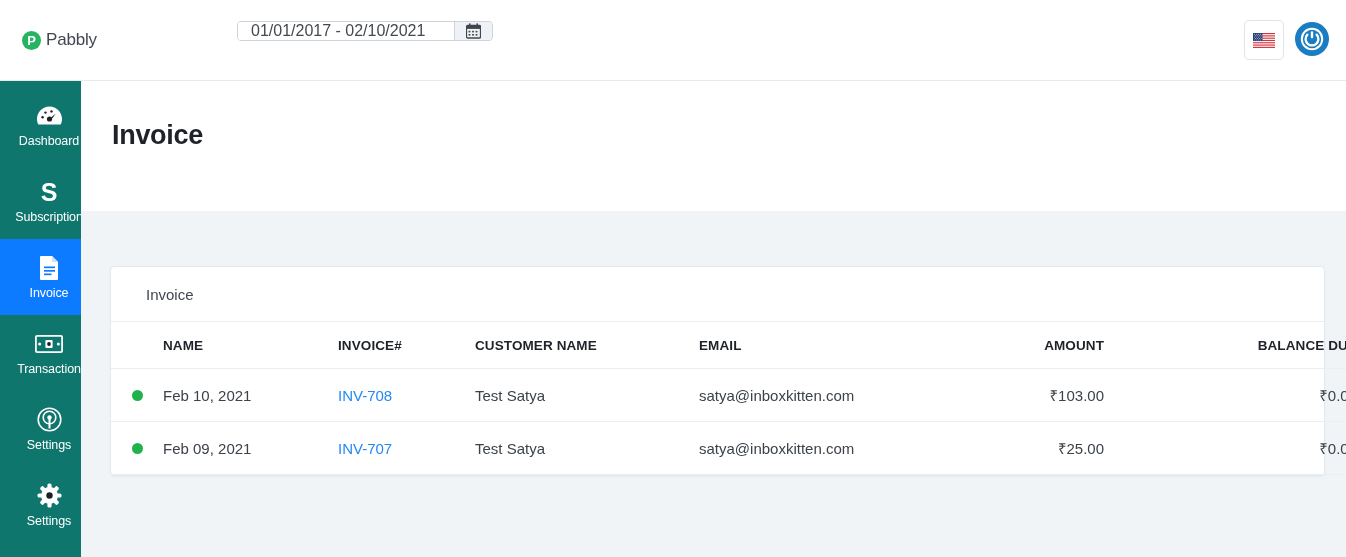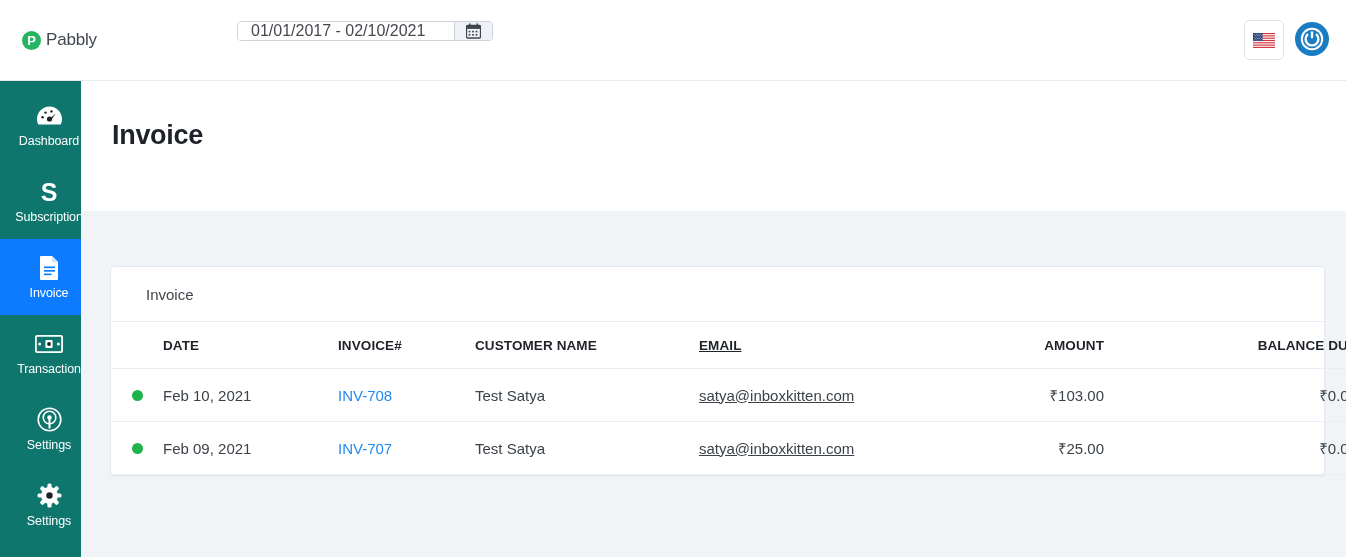--- a/index.html
+++ b/index.html
@@ -227,21 +227,21 @@
     font-size: 15px;
     color: #3c4249;
     padding: 16px 0 16px 0;
     border-bottom: 1px solid #e9eef3;
     text-align: left;
   }
   .col-status { width: 52px; padding-left: 21px !important; }
   .col-date { width: 175px; }
   .col-inv  { width: 137px; }
   .col-cust { width: 224px; }
-  .col-mail { width: 330px; text-decoration: underline; }
+  .col-mail { width: 330px; }
   .col-amt  { width: 160px; text-align: right !important; padding-right: 85px !important; }
   .col-due  { width: 190px; text-align: right !important; padding-right: 22px !important; }
 
   .status-dot {
     display: inline-block;
     width: 11px; height: 11px;
     border-radius: 50%;
     background: #22b24c;
   }
   .inv-link {
@@ -422,21 +422,21 @@
   </div>
 
   <section class="card">
 
     <div class="card-subrow">Invoice</div>
 
     <table class="invoice-table">
       <thead>
         <tr>
           <th class="col-status"></th>
-          <th class="col-date">DATE</th>
+          <th class="col-date">NAME</th>
           <th class="col-inv">INVOICE#</th>
           <th class="col-cust">CUSTOMER NAME</th>
           <th class="col-mail">EMAIL</th>
           <th class="col-amt">AMOUNT</th>
           <th class="col-due">BALANCE DUE</th>
         </tr>
       </thead>
       <tbody>
         <tr>
           <td class="col-status">

